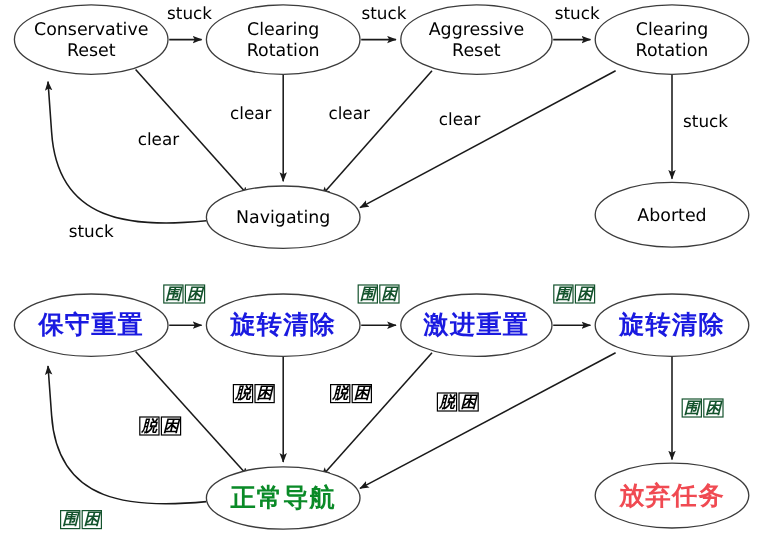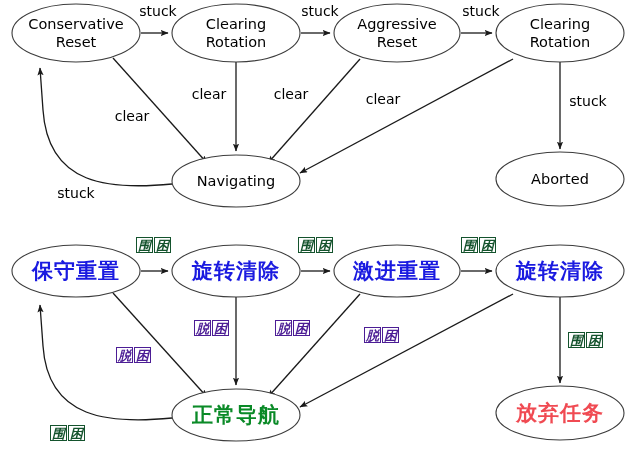--- a/index.html
+++ b/index.html
@@ -36,21 +36,21 @@
   .cnlabel{
     position:absolute;white-space:nowrap;
     font-family:"DejaVu Sans","Liberation Sans",sans-serif;
     font-size:13px;font-weight:700;font-style:italic;line-height:1;
   }
   .cnlabel span{
     display:inline-block;border:1.4px solid currentColor;
     padding:1px 1px 0 1px;margin-right:1px;
   }
   .lab-red{color:#14532d;}
-  .lab-green{color:#4c1d95;}
+  .lab-green{color:#000000;}
 </style>
 </head>
 <body>
 
 <div id="stage">
 
 
   <svg width="644" height="453" viewBox="0 0 644 453">
     <defs>
       <marker id="ah" markerWidth="9" markerHeight="9" refX="7.4" refY="3.1" orient="auto" markerUnits="userSpaceOnUse">

